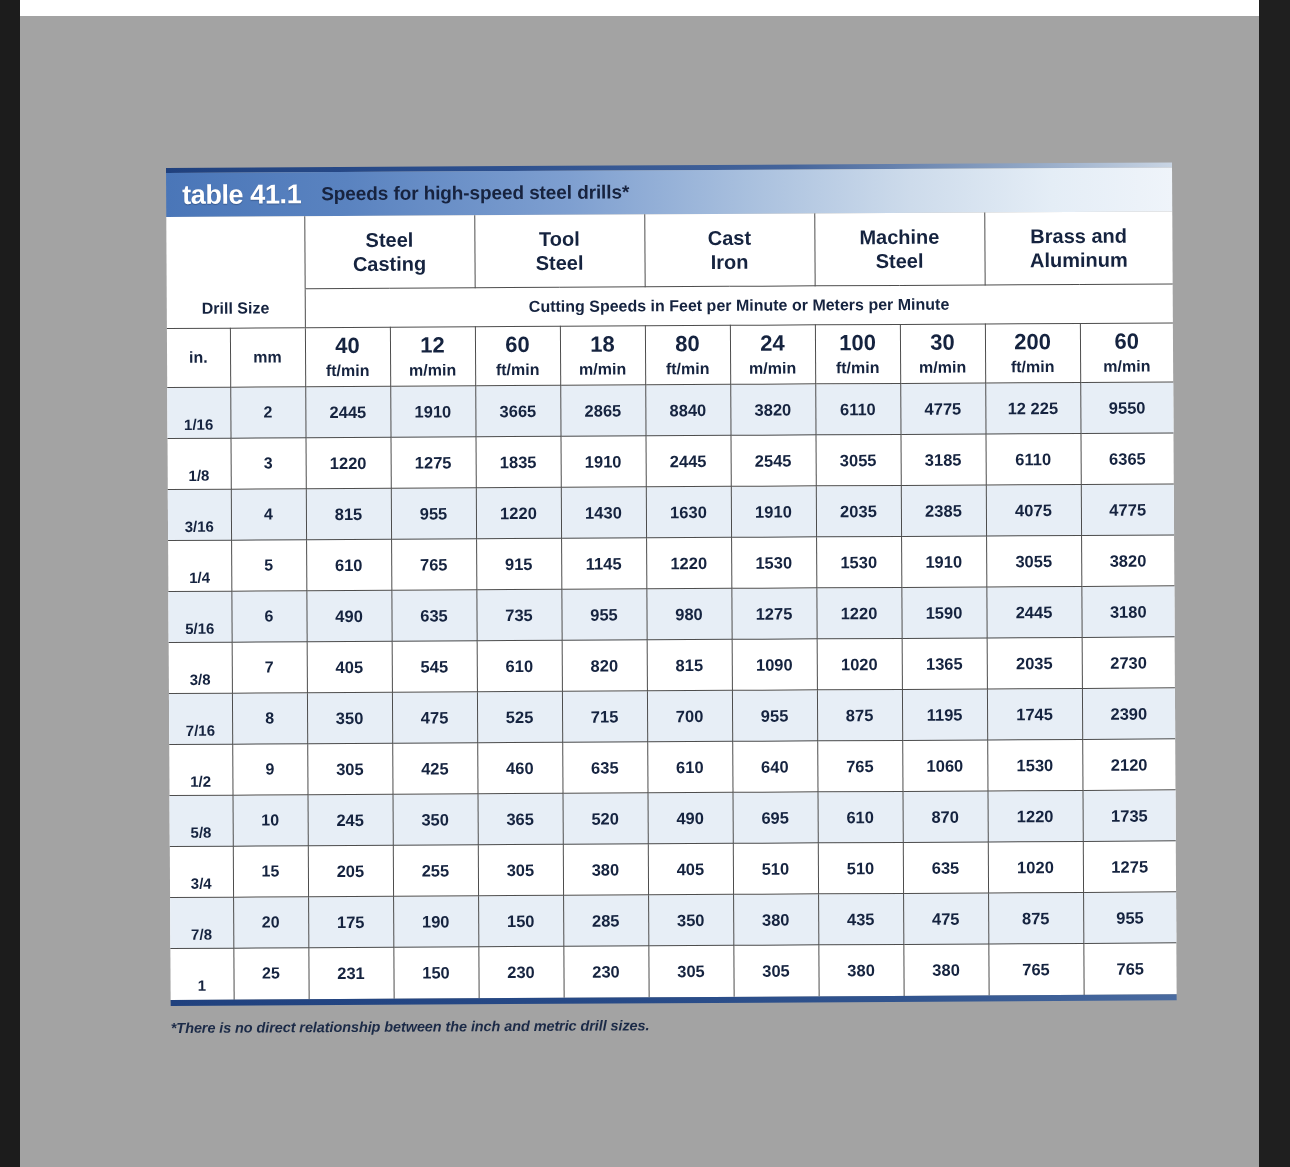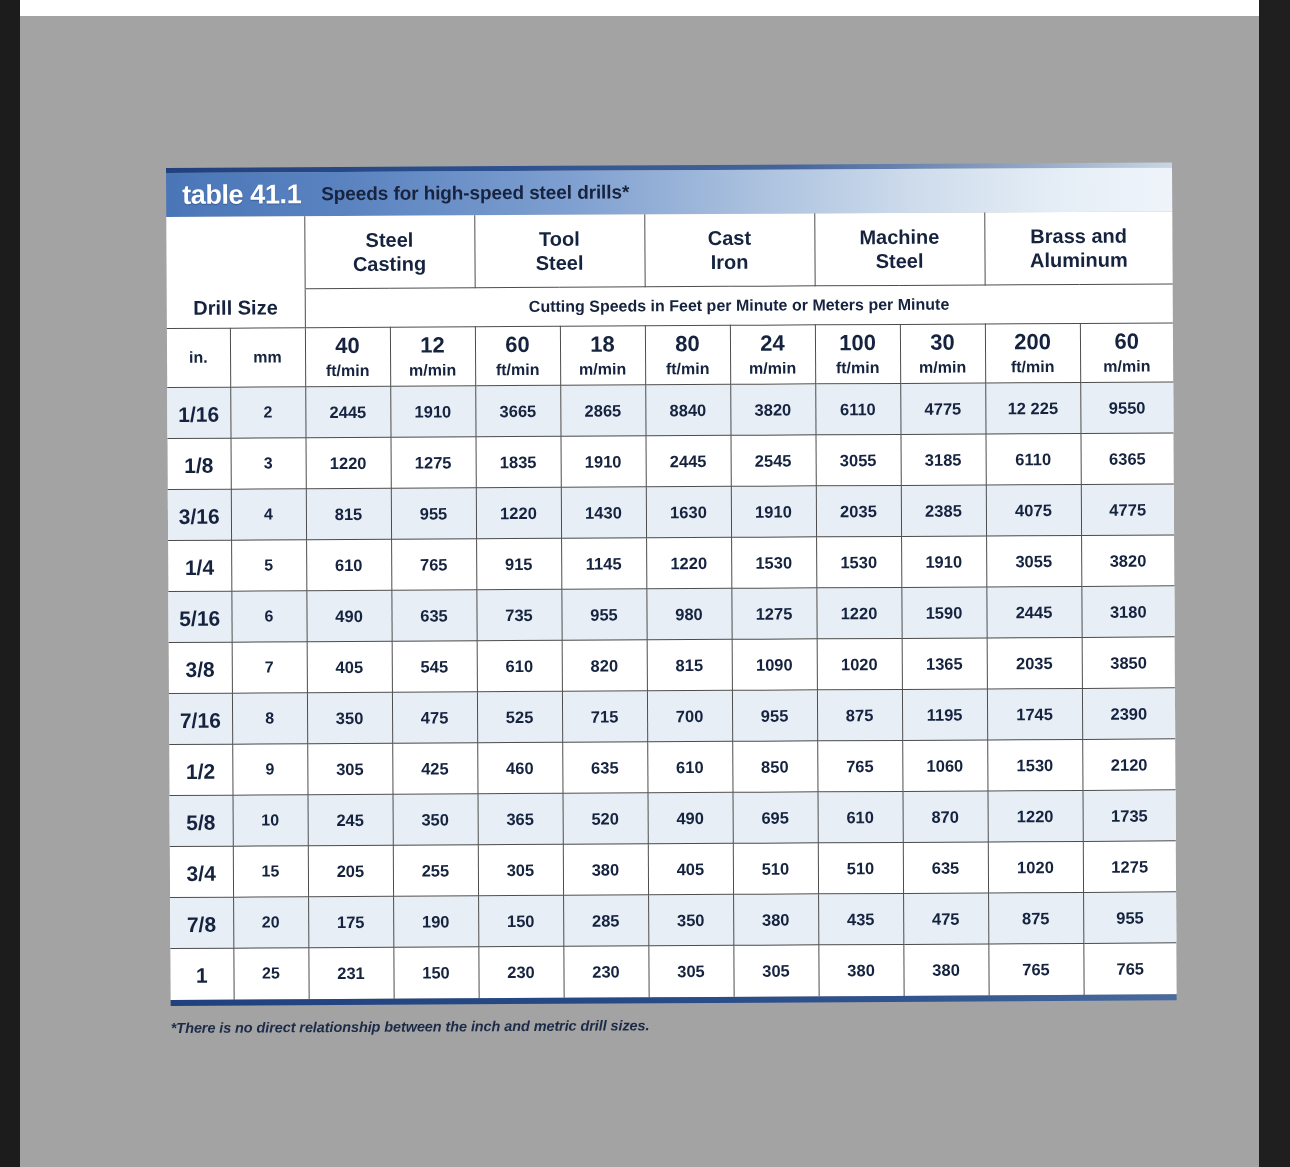--- a/index.html
+++ b/index.html
@@ -103,21 +103,21 @@
   .grp {
     height: 72px;
     font-size: 20px;
     line-height: 1.22;
     border-top: none !important;
   }
 
   
   .cap-drill {
     height: 38px;
-    font-size: 20px;
+    font-size: 16px;
     border-left: none !important;
     border-top: none !important;
     border-bottom: none !important;
   }
   .cap-speeds {
     height: 38px;
     font-size: 16px;
     border-top: none !important;
     border-bottom: none !important;
     border-right: none !important;
@@ -150,24 +150,24 @@
   tbody tr.shade td {
     background: #e7eef6;
   }
   tbody td.edge-l { border-left: none !important; }
   tbody td.edge-r { border-right: none !important; }
   tbody tr:last-child td { border-bottom: none !important; }
 
   
   .frac {
     display: inline-block;
-    font-size: 21px;
+    font-size: 15px;
     line-height: 1;
     position: relative;
-    top: 2px;
+    top: 12px;
   }
 
   
   .bottom-rule {
     height: 6px;
     background: linear-gradient(90deg, #20417e 0%, #274a87 45%, #32558f 75%, #4a6ba0 100%);
     margin-top: 0px;
   }
 
   .footnote {
@@ -366,21 +366,21 @@
             <td class="sz">7</td>
             <td>405</td>
             <td>545</td>
             <td>610</td>
             <td>820</td>
             <td>815</td>
             <td>1090</td>
             <td>1020</td>
             <td>1365</td>
             <td>2035</td>
-            <td class="edge-r">3850</td>
+            <td class="edge-r">2730</td>
           </tr>
           <tr class="shade">
             <td class="sz edge-l"><span class="frac">7/16</span></td>
             <td class="sz">8</td>
             <td>350</td>
             <td>475</td>
             <td>525</td>
             <td>715</td>
             <td>700</td>
             <td>955</td>
@@ -390,21 +390,21 @@
             <td class="edge-r">2390</td>
           </tr>
           <tr>
             <td class="sz edge-l"><span class="frac">1/2</span></td>
             <td class="sz">9</td>
             <td>305</td>
             <td>425</td>
             <td>460</td>
             <td>635</td>
             <td>610</td>
-            <td>850</td>
+            <td>640</td>
             <td>765</td>
             <td>1060</td>
             <td>1530</td>
             <td class="edge-r">2120</td>
           </tr>
           <tr class="shade">
             <td class="sz edge-l"><span class="frac">5/8</span></td>
             <td class="sz">10</td>
             <td>245</td>
             <td>350</td>

